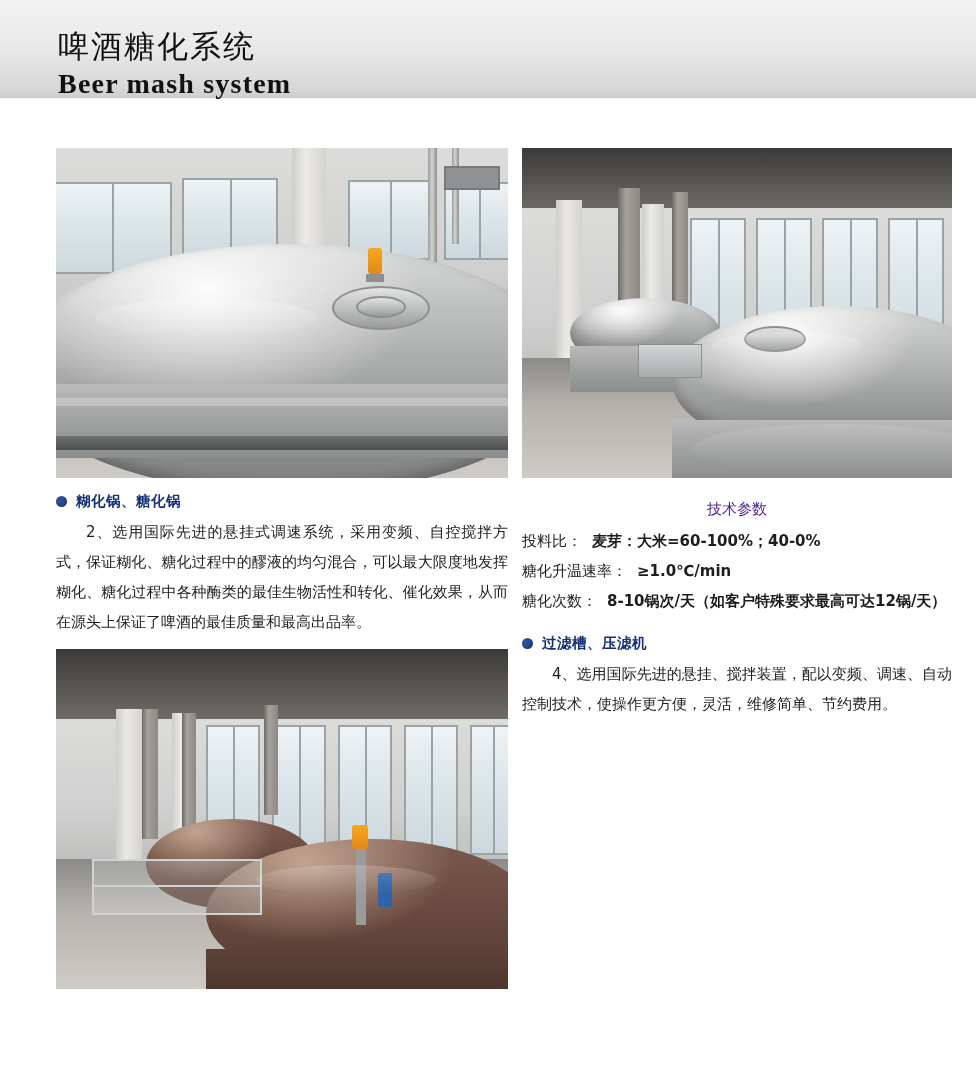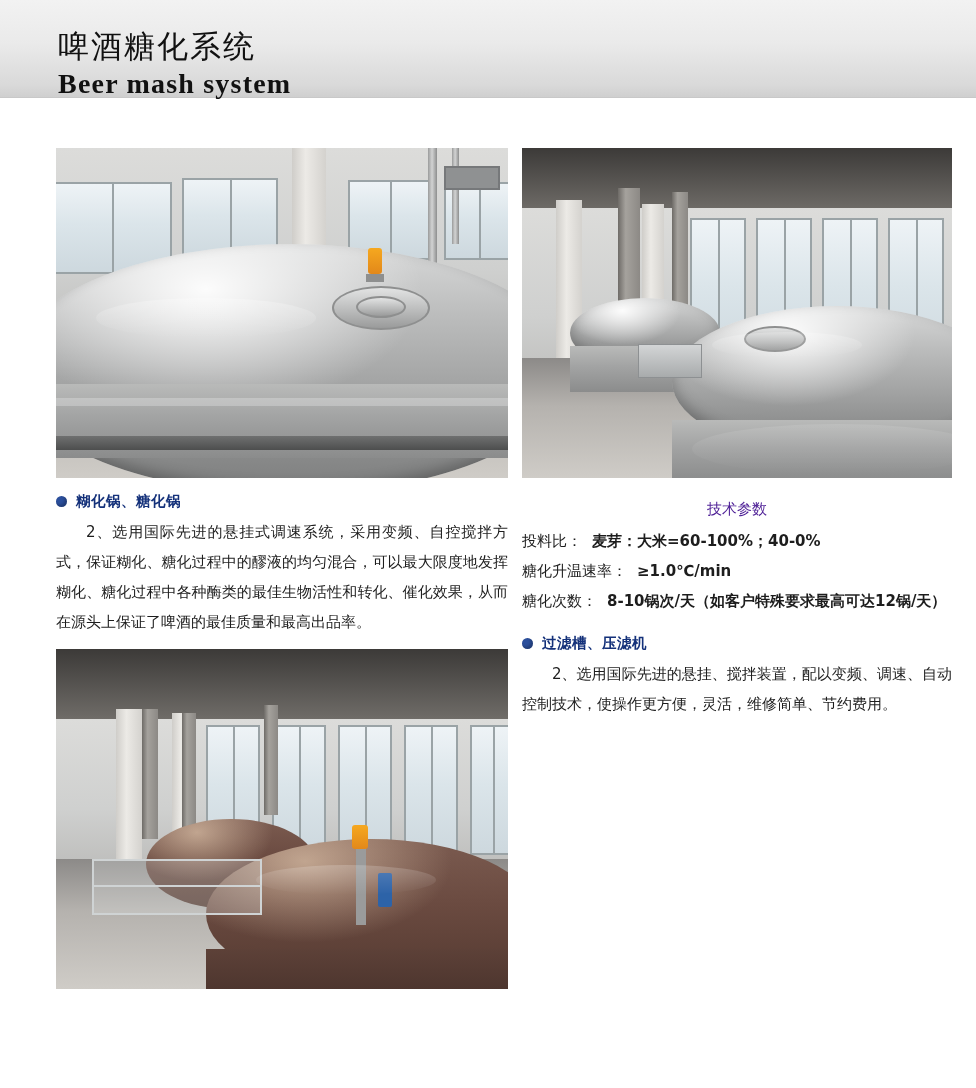--- a/index.html
+++ b/index.html
@@ -320,16 +320,16 @@
       <div class="spec-row wrap">
         <span class="k">糖化次数：</span><span class="v">8-10锅次/天（如客户特殊要求最高可达12锅/天）</span>
       </div>
     </div>
 
     <div style="margin-top:18px;">
       <div class="bullet-row">
         <span class="bullet-dot"></span>
         <span class="bullet-label">过滤槽、压滤机</span>
       </div>
-      <p class="para">2、选用国际先进的悬挂、搅拌装置，配以变频、调速、自动控制技术，使操作更方便，灵活，维修简单、节约费用。</p>
+      <p class="para">4、选用国际先进的悬挂、搅拌装置，配以变频、调速、自动控制技术，使操作更方便，灵活，维修简单、节约费用。</p>
     </div>
   </div>
 </div>
 
 </body></html>

